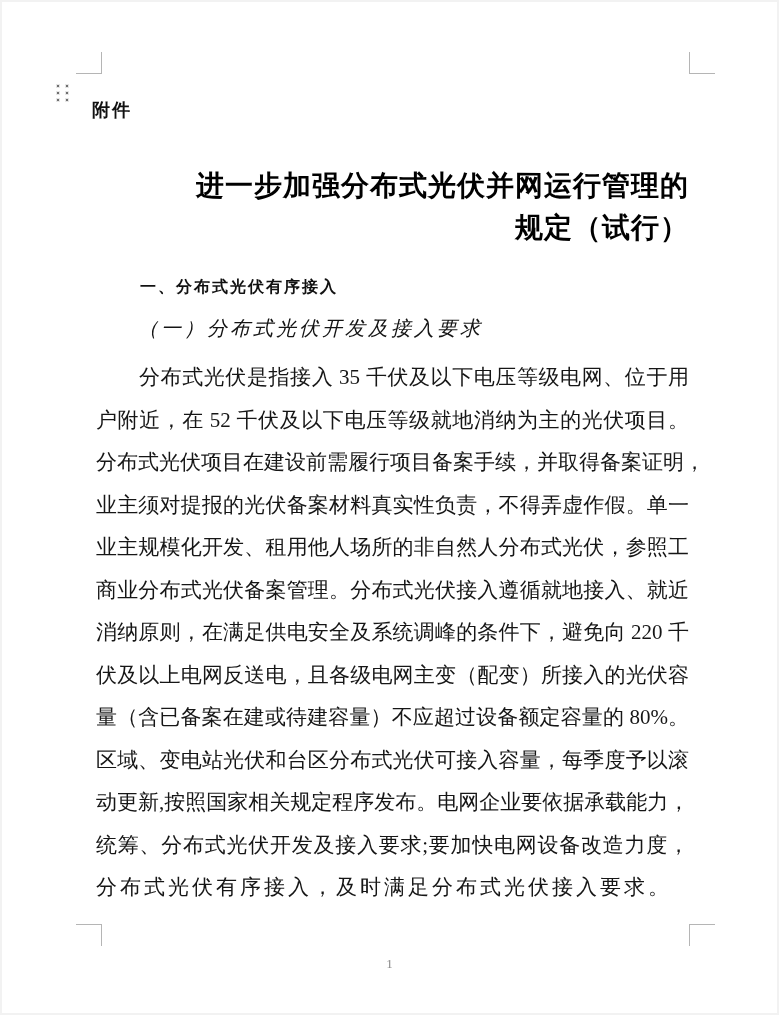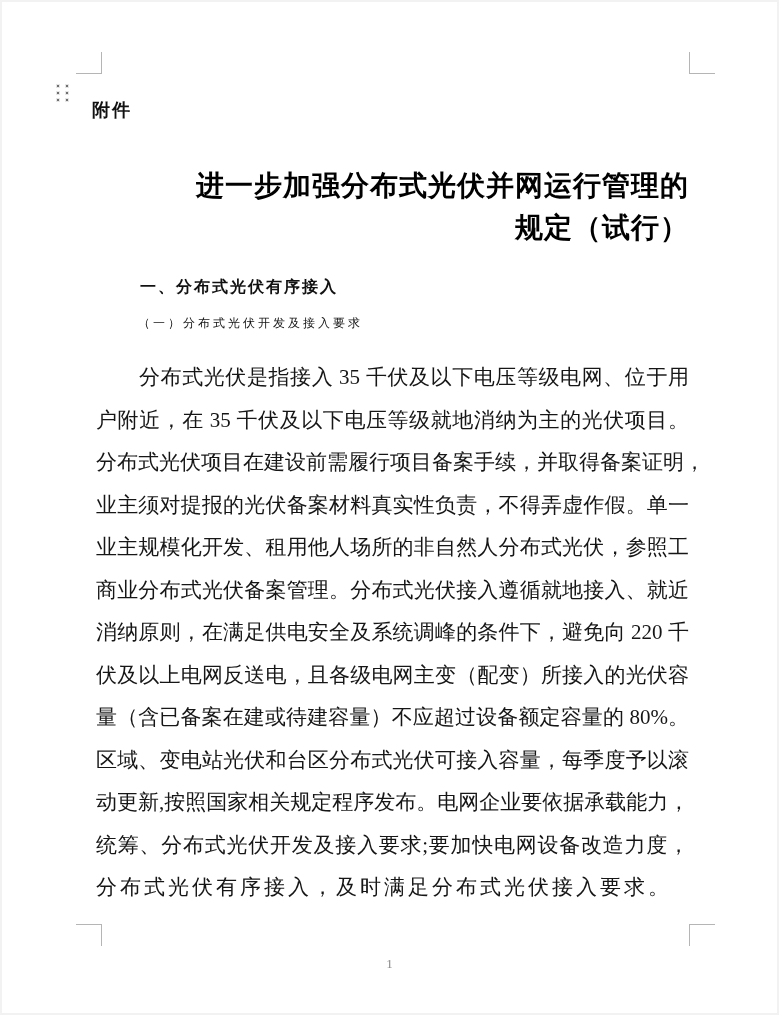--- a/index.html
+++ b/index.html
@@ -54,21 +54,21 @@
   .section-heading {
     position: absolute; left: 140px; top: 277px;
     font-family: "Liberation Sans", sans-serif;
     font-weight: 700; font-size: 16px; letter-spacing: 2px;
     color: #111;
   }
 
   .subsection-heading {
     position: absolute; left: 138px; top: 315px;
     font-family: "Liberation Serif", serif;
-    font-size: 12px; letter-spacing: 3px;
+    font-style: italic; font-size: 20px; letter-spacing: 3px;
     color: #141414;
   }
 
   .body-paragraph {
     position: absolute; left: 96px; top: 356px; width: 593px;
   }
   .body-line {
     height: 42.5px; line-height: 42.5px;
     font-size: 21px;
     font-family: "Liberation Serif", serif;
@@ -113,21 +113,21 @@
   <div>进一步加强分布式光伏并网运行管理的</div>
   <div>规定（试行）</div>
 </div>
 
 <div class="section-heading">一、分布式光伏有序接入</div>
 
 <div class="subsection-heading">（一）分布式光伏开发及接入要求</div>
 
 <div class="body-paragraph">
     <div class="body-line first">分布式光伏是指接入 35 千伏及以下电压等级电网、位于用</div>
-    <div class="body-line">户附近，在 35 千伏及以下电压等级就地消纳为主的光伏项目。</div>
+    <div class="body-line">户附近，在 52 千伏及以下电压等级就地消纳为主的光伏项目。</div>
     <div class="body-line">分布式光伏项目在建设前需履行项目备案手续，并取得备案证明，</div>
     <div class="body-line">业主须对提报的光伏备案材料真实性负责，不得弄虚作假。单一</div>
     <div class="body-line">业主规模化开发、租用他人场所的非自然人分布式光伏，参照工</div>
     <div class="body-line">商业分布式光伏备案管理。分布式光伏接入遵循就地接入、就近</div>
     <div class="body-line">消纳原则，在满足供电安全及系统调峰的条件下，避免向 220 千</div>
     <div class="body-line">伏及以上电网反送电，且各级电网主变（配变）所接入的光伏容</div>
     <div class="body-line">量（含已备案在建或待建容量）不应超过设备额定容量的 80%。</div>
     <div class="body-line">区域、变电站光伏和台区分布式光伏可接入容量，每季度予以滚</div>
     <div class="body-line">动更新,按照国家相关规定程序发布。电网企业要依据承载能力，</div>
     <div class="body-line">统筹、分布式光伏开发及接入要求;要加快电网设备改造力度，</div>

